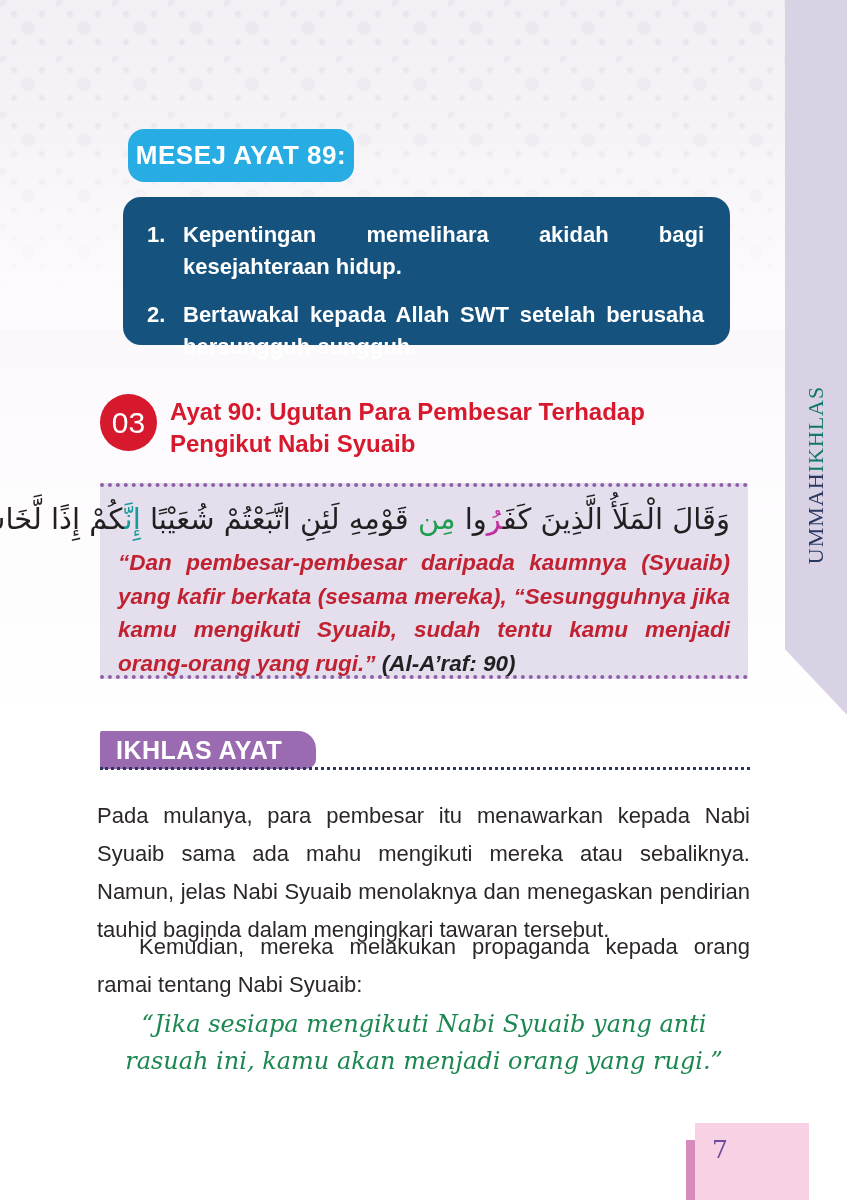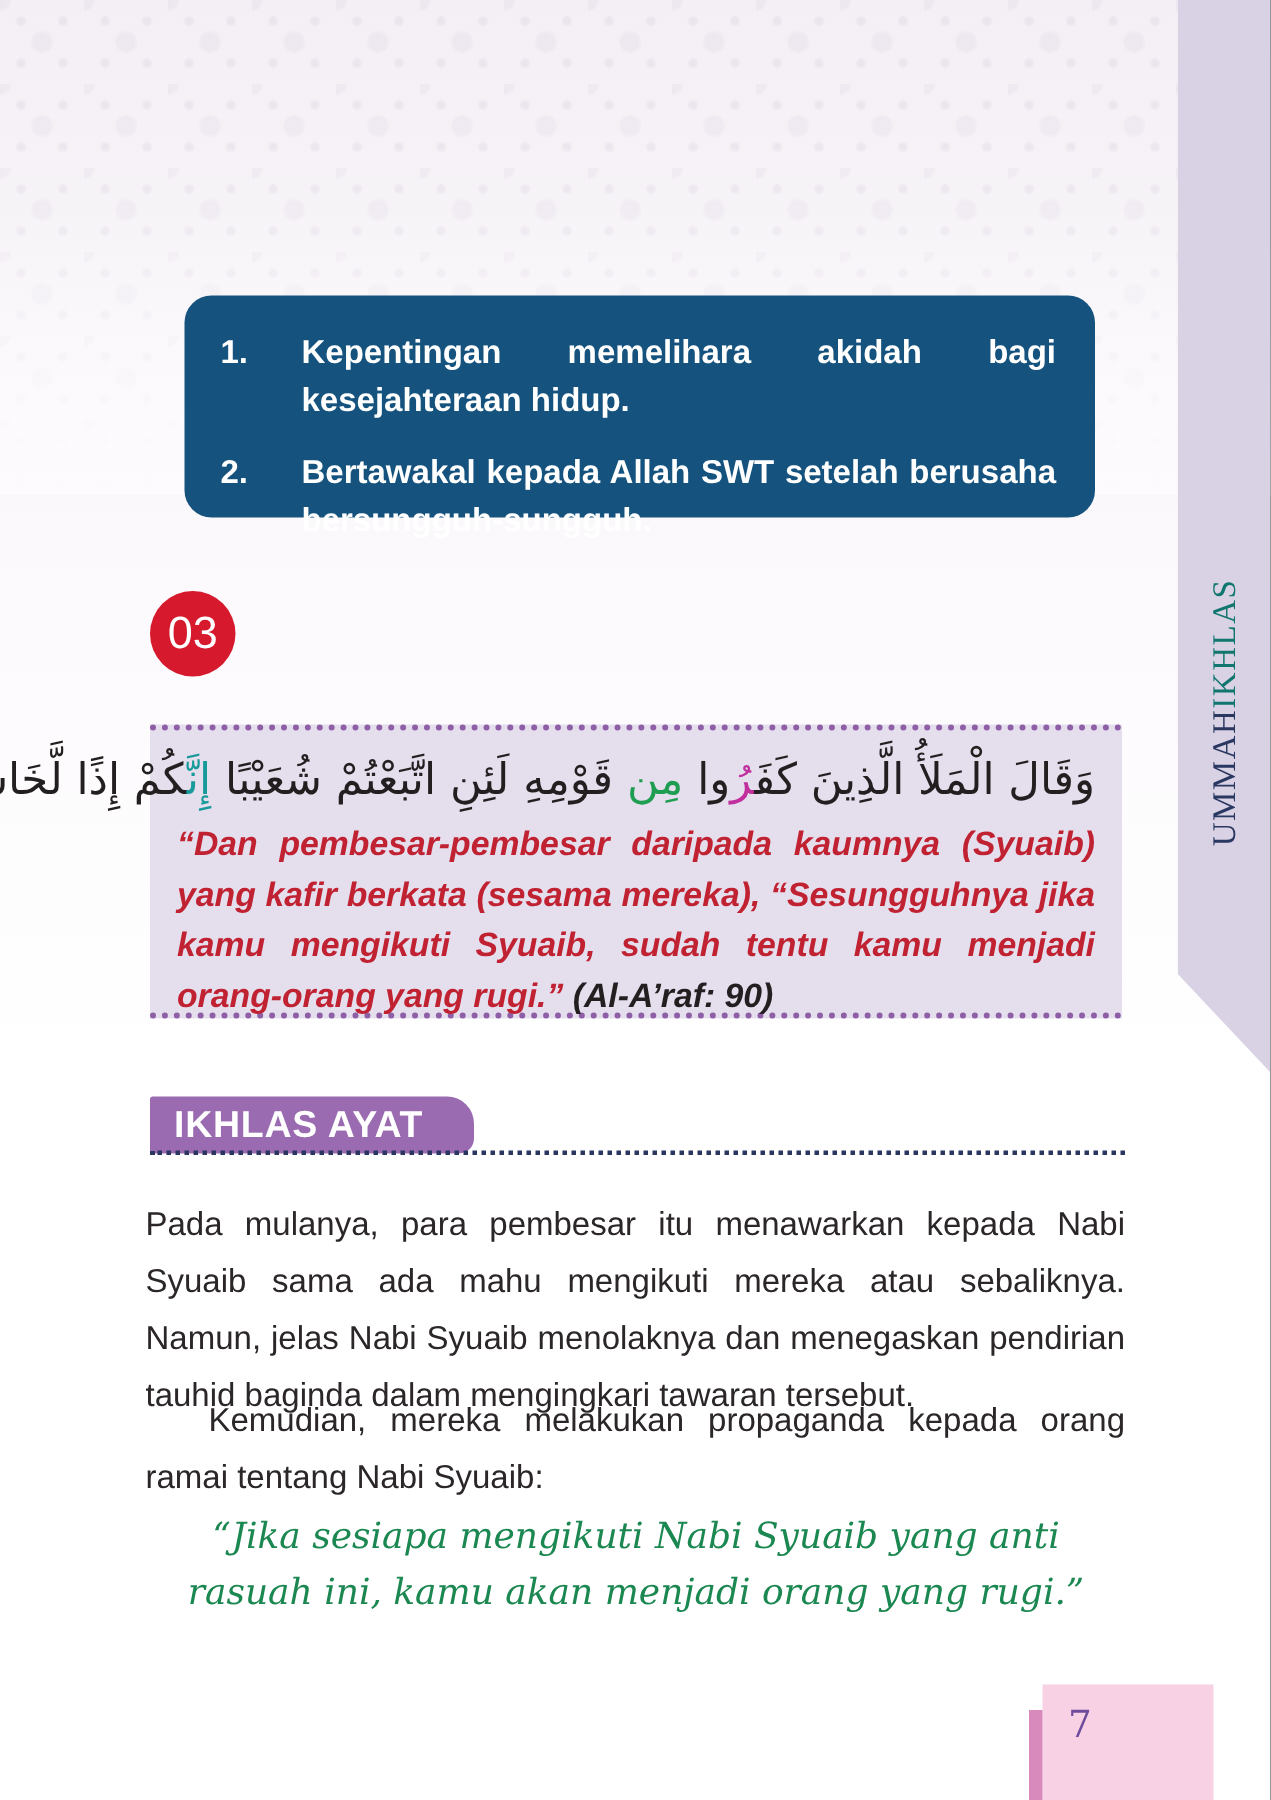--- a/index.html
+++ b/index.html
@@ -50,21 +50,21 @@
   
   .mesej-box {
     position:absolute; left:123px; top:197px; width:607px; height:148px;
     background:#15537e; border-radius:18px;
     padding:22px 26px 18px 24px;
     color:#ffffff; font-weight:700; font-size:22px; line-height:1.45;
   }
   .mesej-item { display:flex; margin-bottom:16px; }
   .mesej-item:last-child { margin-bottom:0; }
   .mesej-num { width:36px; flex:0 0 36px; }
-  .mesej-text { flex:1; text-align:justify;margin-left:18px; }
+  .mesej-text { flex:1; text-align:justify; }
 
   
   .section-row { position:absolute; left:100px; top:394px; width:648px; display:flex; }
   .section-badge {
     flex:0 0 57px; width:57px; height:57px; border-radius:50%;
     background:#d6192c; color:#ffffff; font-weight:400; font-size:30px;
     display:flex; align-items:center; justify-content:center; margin-right:13px;
   }
   .section-title {
     color:#d6192c; font-weight:700; font-size:24px; line-height:1.35; padding-top:2px;
@@ -134,34 +134,36 @@
 <div class="page">
 
   <div class="pattern-band"></div>
   <div class="pattern-fade"></div>
 
   <div class="ribbon"></div>
   <div class="ribbon-text-wrap">
     <div class="ribbon-text"><span class="brand-ummah">UMMAH</span><span class="brand-ikhlas">IKHLAS</span></div>
   </div>
 
+  <div class="mesej-header">MESEJ AYAT 89:</div>
 
   <div class="mesej-box">
     <div class="mesej-item">
       <span class="mesej-num">1.</span>
       <span class="mesej-text">Kepentingan memelihara akidah bagi kesejahteraan hidup.</span>
     </div>
     <div class="mesej-item">
       <span class="mesej-num">2.</span>
       <span class="mesej-text">Bertawakal kepada Allah SWT setelah berusaha bersungguh-sungguh.</span>
     </div>
   </div>
 
   <div class="section-row">
     <div class="section-badge">03</div>
+    <div class="section-title">Ayat 90: Ugutan Para Pembesar Terhadap Pengikut Nabi Syuaib</div>
   </div>
 
   <div class="verse-panel">
     <div class="arabic-line"><span><span style="color: rgb(35, 31, 32);">وَقَالَ الْمَلَأُ الَّذِينَ كَفَ‍</span><span style="color: rgb(193, 47, 158);">‍رُ</span><span style="color: rgb(35, 31, 32);">وا </span><span style="color: rgb(31, 158, 81);">مِن</span><span style="color: rgb(35, 31, 32);"> قَوْمِهِ لَئِنِ اتَّبَعْتُمْ شُعَيْبًا </span><span style="color: rgb(24, 154, 154);">إِنَّ‍</span><span style="color: rgb(35, 31, 32);">‍كُمْ إِذًا لَّخَاسِ‍</span></span></div>
     <div class="verse-translation">
       <span>“Dan pembesar-pembesar daripada kaumnya (Syuaib) yang kafir berkata (sesama mereka), “Sesungguhnya jika kamu mengikuti Syuaib, sudah tentu kamu menjadi orang-orang yang rugi.”</span>
       <span class="verse-ref">(Al-A’raf: 90)</span>
     </div>
   </div>
 

